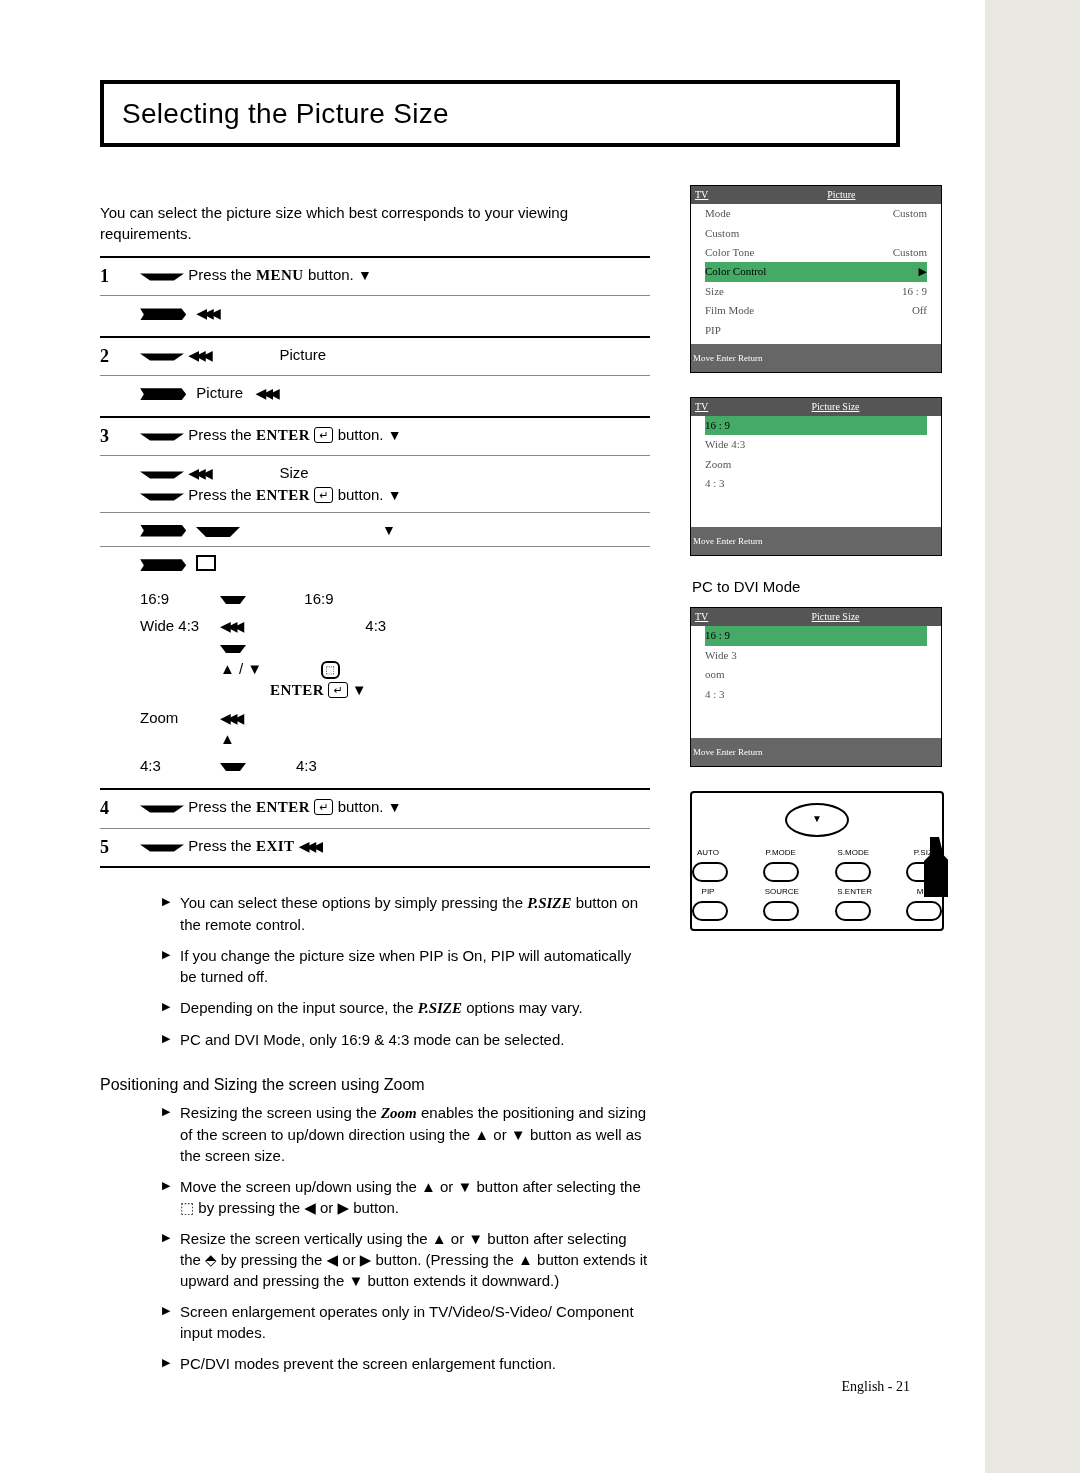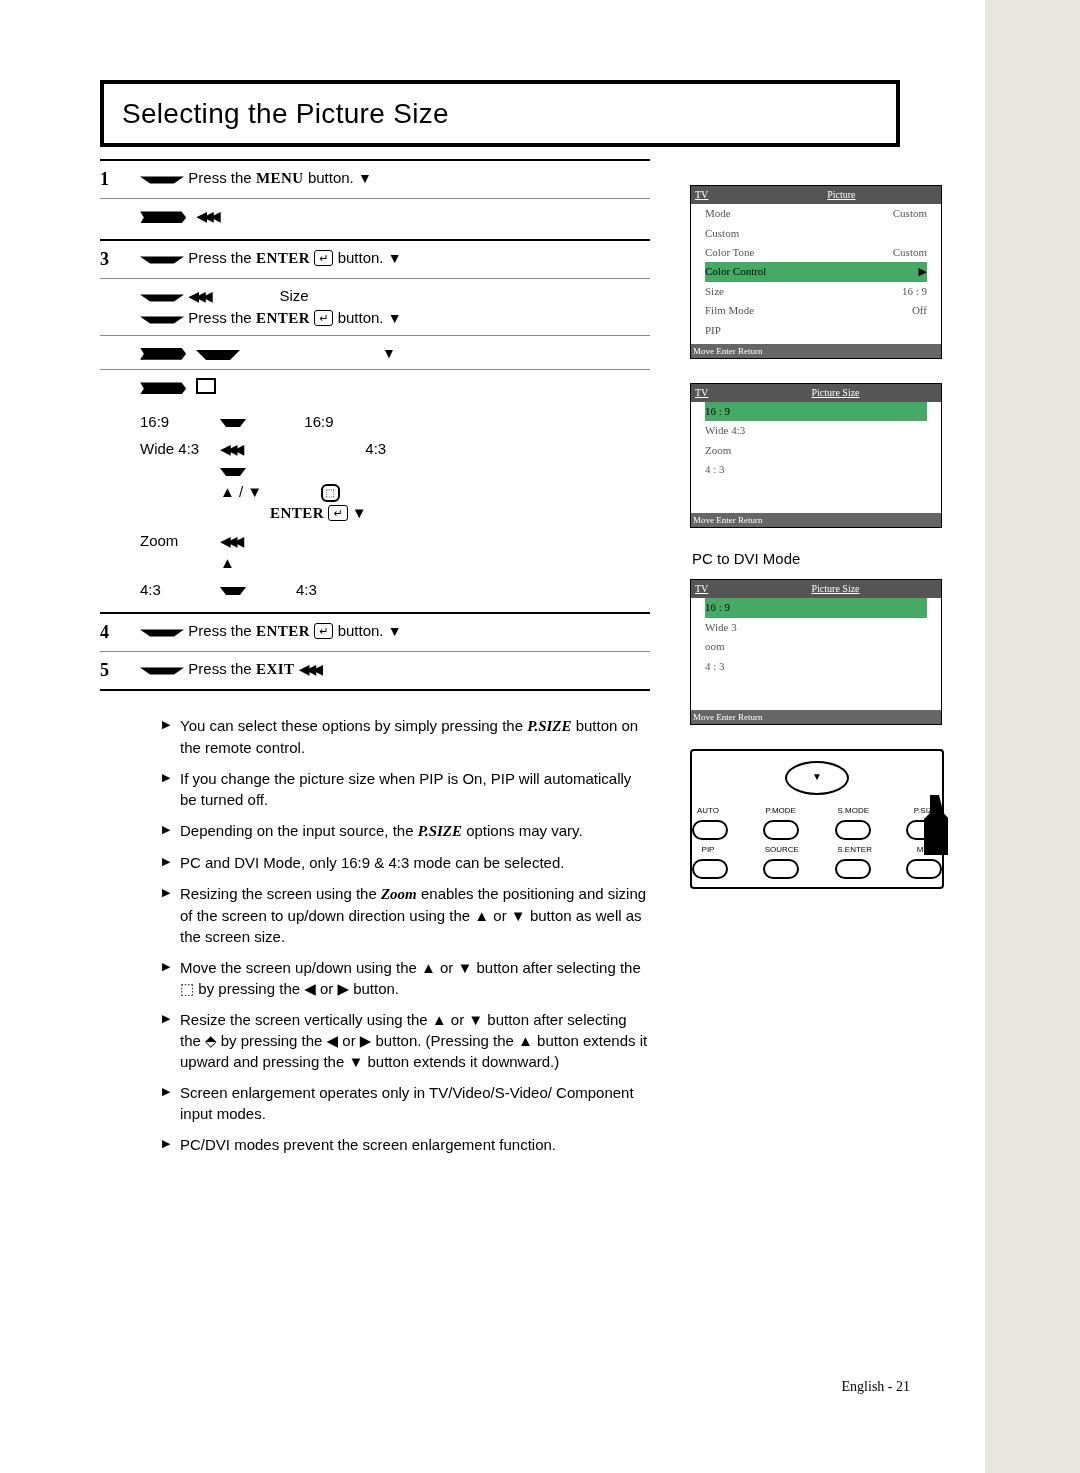--- a/index.html
+++ b/index.html
@@ -155,21 +155,21 @@
     color:#555;
     font-family: "Times New Roman", serif;
     margin-bottom:24px;
     background:#fff;
     position:relative;
   }
   .panel .inner-rows { padding:0 14px 4px 14px; }
   .panel .row { display:flex; justify-content:space-between; padding:2px 0; }
   .panel .row .lab { text-align:left; }
   .panel .row .val { text-align:right; }
-  .panel .strip { background:#666; color:#fff; height:14px; line-height:14px; font-size:9px; }
+  .panel .strip { background:#666; color:#fff; height:28px; line-height:14px; font-size:9px; }
   .panel .strip td { padding:0 2px; }
   .panel .head { background:#555; color:#fff; font-size:10px; }
   .panel .head td { padding:2px 4px;text-decoration:underline; }
   .panel table { width:100%; border-collapse:collapse; }
   .highlight { background:#4a6; color:#000; }
 
   .mode-label {
     font-size:15px;
     margin:-4px 0 10px 2px;
   }
@@ -234,37 +234,50 @@
 
 <div class="side-tab"></div>
 
 <div class="page">
 
   <div class="title-bar">Selecting the Picture Size</div>
 
   <div class="main-flex">
     <div class="left-col">
 
+      <div class="intro">You can select the picture size which best corresponds to your viewing requirements.</div>
 
       <div class="steps">
 
         <div class="step">
           <span class="step-num">1</span>
           <span class="press-icon"></span>
           <span>Press the </span>
           <span class="bold">MENU</span>
           <span> button.</span>
           <span class="triple-tri down"></span>
           <div class="step-row" style="border-top:1px solid #888; margin-top:6px;">
             <span style="display:inline-block;width:36px;"></span>
             <span class="result-icon"></span>
             <span class="triple-tri"></span>
           </div>
         </div>
 
+        <div class="step">
+          <span class="step-num">2</span>
+          <span class="press-icon"></span>
+          <span class="triple-tri"></span>
+          <span>&nbsp;&nbsp;&nbsp;&nbsp;&nbsp;&nbsp;&nbsp;&nbsp;&nbsp;&nbsp;&nbsp;&nbsp;&nbsp;&nbsp;&nbsp;&nbsp;Picture</span>
+          <div class="step-row" style="border-top:1px solid #888; margin-top:6px;">
+            <span style="display:inline-block;width:36px;"></span>
+            <span class="result-icon"></span>
+            <span>Picture&nbsp;&nbsp;</span>
+            <span class="triple-tri"></span>
+          </div>
+        </div>
 
         <div class="step">
           <span class="step-num">3</span>
           <span class="press-icon"></span>
           <span>Press the </span>
           <span class="bold">ENTER</span>
           <span class="enter-icon"></span>
           <span> button.</span>
           <span class="down-arrow">▼</span>
 
@@ -336,20 +349,21 @@
         <div class="note">
             <div class="tri">▶</div>
             <div class="txt"><span>Depending on the input source, the </span><span class="italic">P.SIZE</span><span> options may vary.</span></div>
           </div>
         <div class="note">
             <div class="tri">▶</div>
             <div class="txt mono">PC and DVI Mode, only 16:9 &amp; 4:3 mode can be selected.</div>
           </div>
       </div>
 
+      <div class="subhead">Positioning and Sizing the screen using Zoom</div>
 
       <div class="notes" style="margin-top:4px;">
         <div class="note">
             <div class="tri">▶</div>
             <div class="txt"><span>Resizing the screen using the </span><span class="italic">Zoom</span><span> enables the positioning and sizing of the screen to up/down direction using the ▲ or ▼ button as well as the screen size.</span></div>
           </div>
         <div class="note">
             <div class="tri">▶</div>
             <div class="txt mono">Move the screen up/down using the ▲ or ▼ button after selecting the ⬚ by pressing the ◀ or ▶ button.</div>
           </div>

